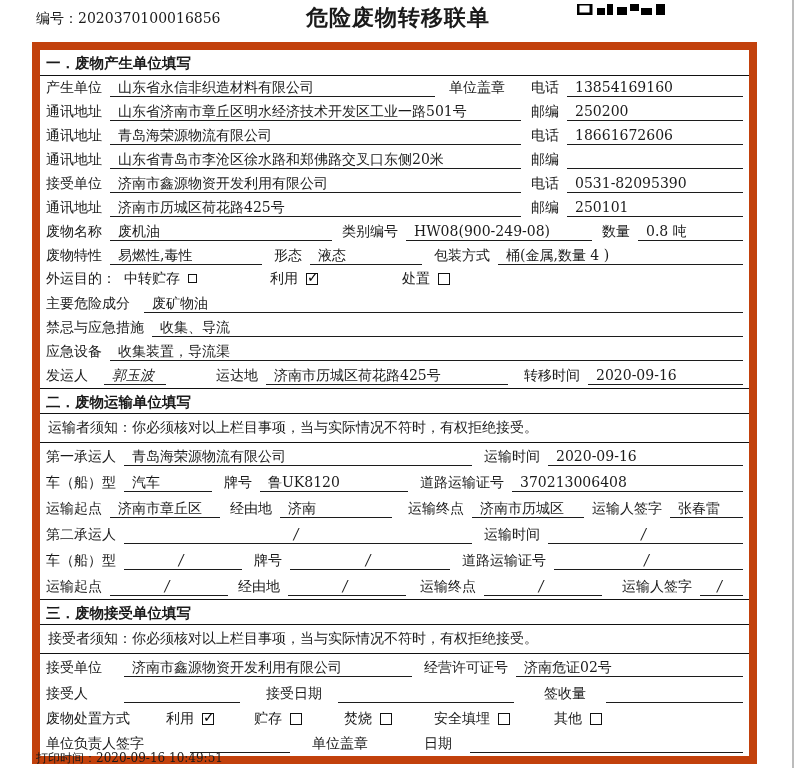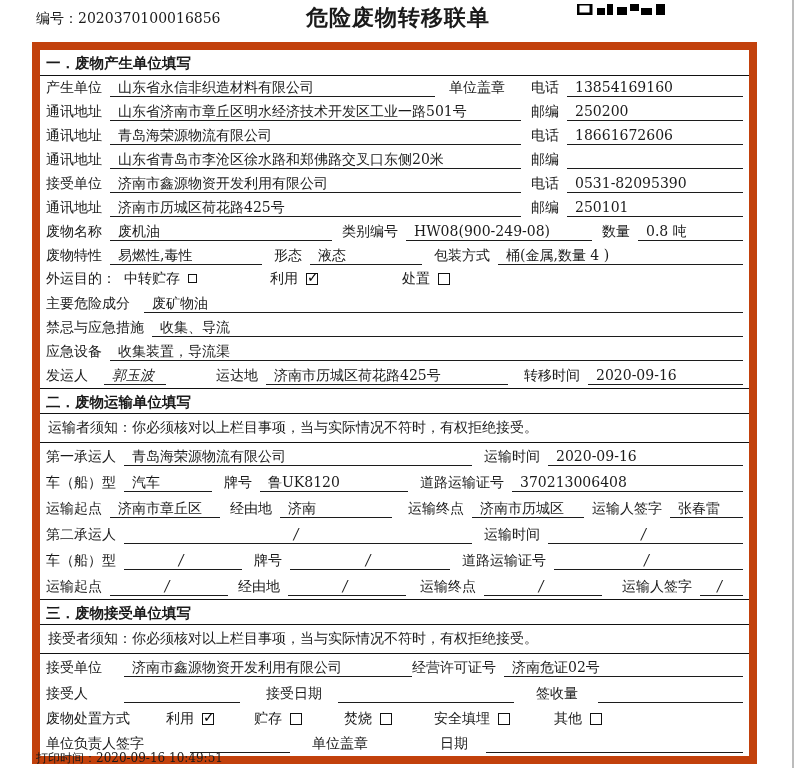--- a/index.html
+++ b/index.html
@@ -238,30 +238,30 @@
       <span class="lbl" style="margin-left:20px">运输人签字</span>
       <span class="ul fill ctr">/</span>
     </div>
 
     <div class="sec-header">三．废物接受单位填写</div>
     <div class="notice">接受者须知：你必须核对以上栏目事项，当与实际情况不符时，有权拒绝接受。</div>
 
     <div class="row h26">
       <span class="lbl">接受单位</span>
       <span class="ul" style="width:288px; margin-left:14px">济南市鑫源物资开发利用有限公司</span>
-      <span class="lbl" style="">经营许可证号</span>
+      <span class="lbl" style="margin-left:12px">经营许可证号</span>
       <span class="ul fill">济南危证02号</span>
     </div>
 
     <div class="row h26">
       <span class="lbl">接受人</span>
       <span class="ul" style="width:116px; margin-left:28px"></span>
       <span class="lbl" style="margin-left:26px">接受日期</span>
       <span class="ul" style="width:176px; margin-left:8px"></span>
-      <span class="lbl" style="margin-left:22px">签收量</span>
+      <span class="lbl" style="margin-left:30px">签收量</span>
       <span class="ul fill" style="margin-left:12px"></span>
     </div>
 
     <div class="row h25" style="align-items:flex-end">
       <span class="lbl">废物处置方式</span>
       <span class="opt" style="width:88px; margin-left:28px">
         <span class="opt-label">利用</span>
         <span class="cb checked"></span>
       </span>
       <span class="opt" style="width:90px">
@@ -279,21 +279,21 @@
       <span class="opt">
         <span class="opt-label">其他</span>
         <span class="cb"></span>
       </span>
     </div>
 
     <div class="row h25">
       <span class="lbl">单位负责人签字</span>
       <span class="ul" style="width:100px; margin-left:38px"></span>
       <span class="lbl" style="margin-left:22px">单位盖章</span>
-      <span class="lbl" style="margin-left:64px">日期</span>
+      <span class="lbl" style="margin-left:48px">日期</span>
       <span class="ul fill" style="margin-left:10px"></span>
     </div>
 
   </div>
 
   <div class="footer">打印时间：2020-09-16 10:49:51</div>
 
   <div class="page-edge"></div>
 </div>
 

